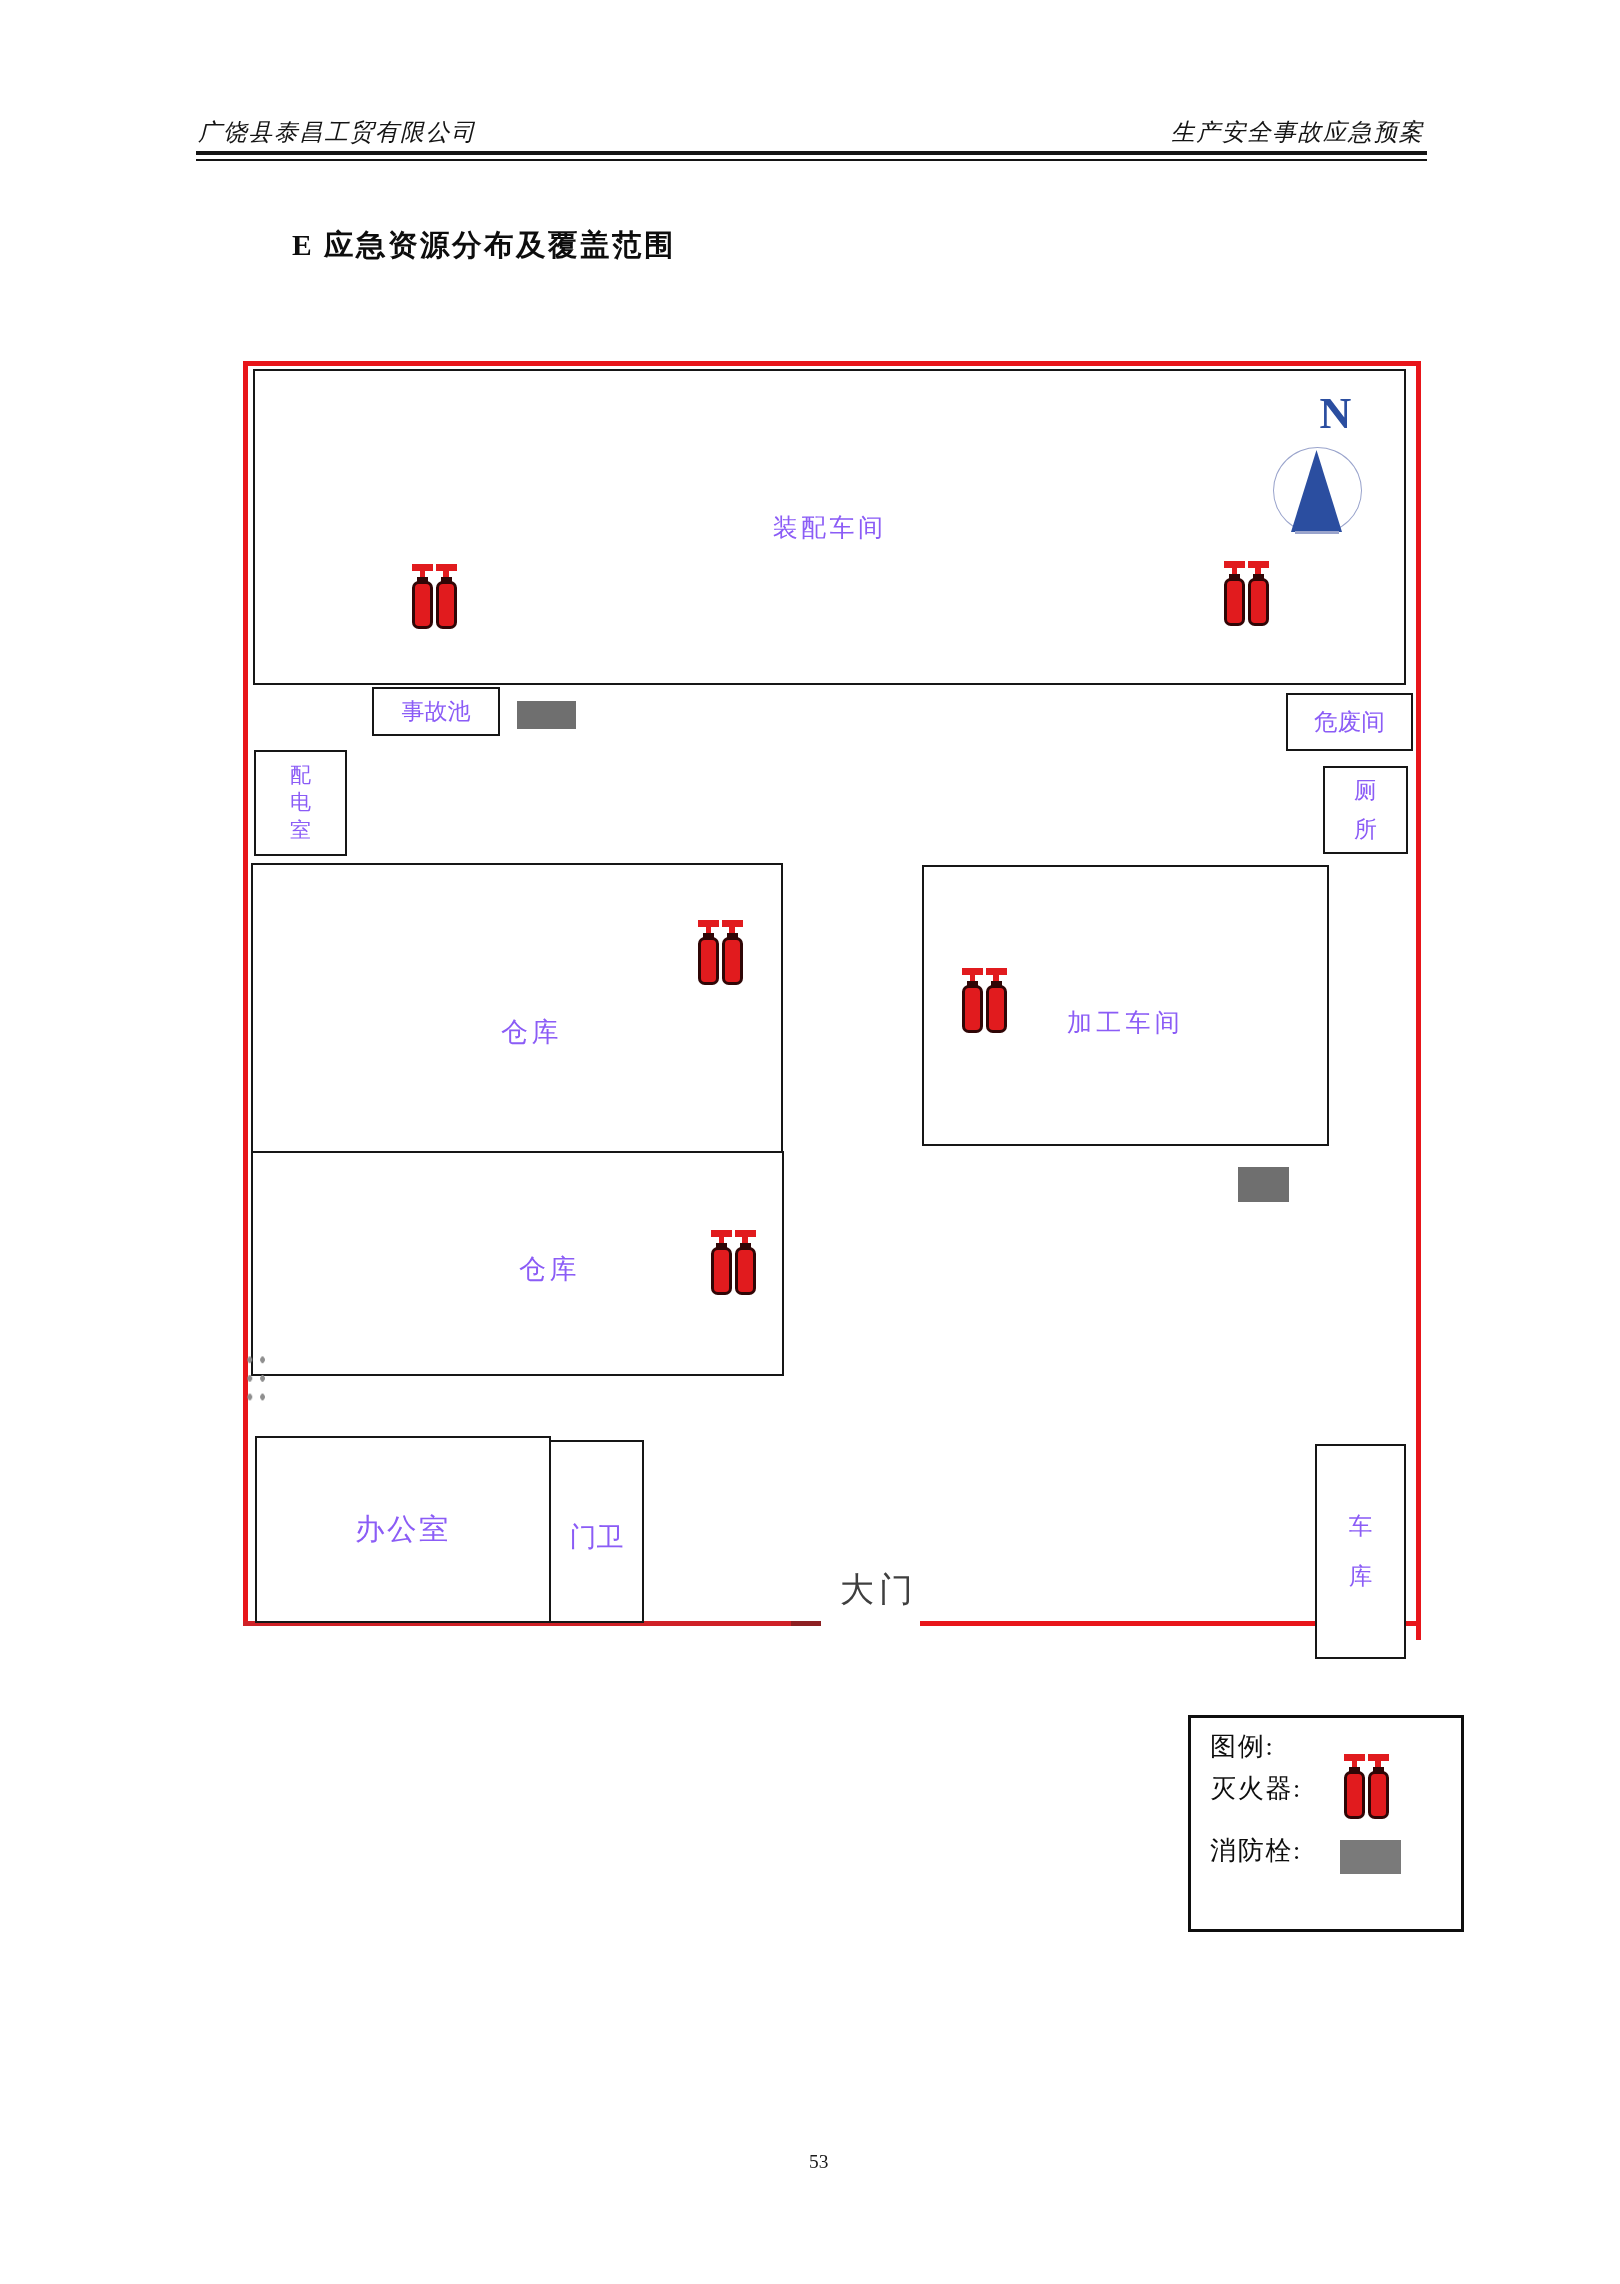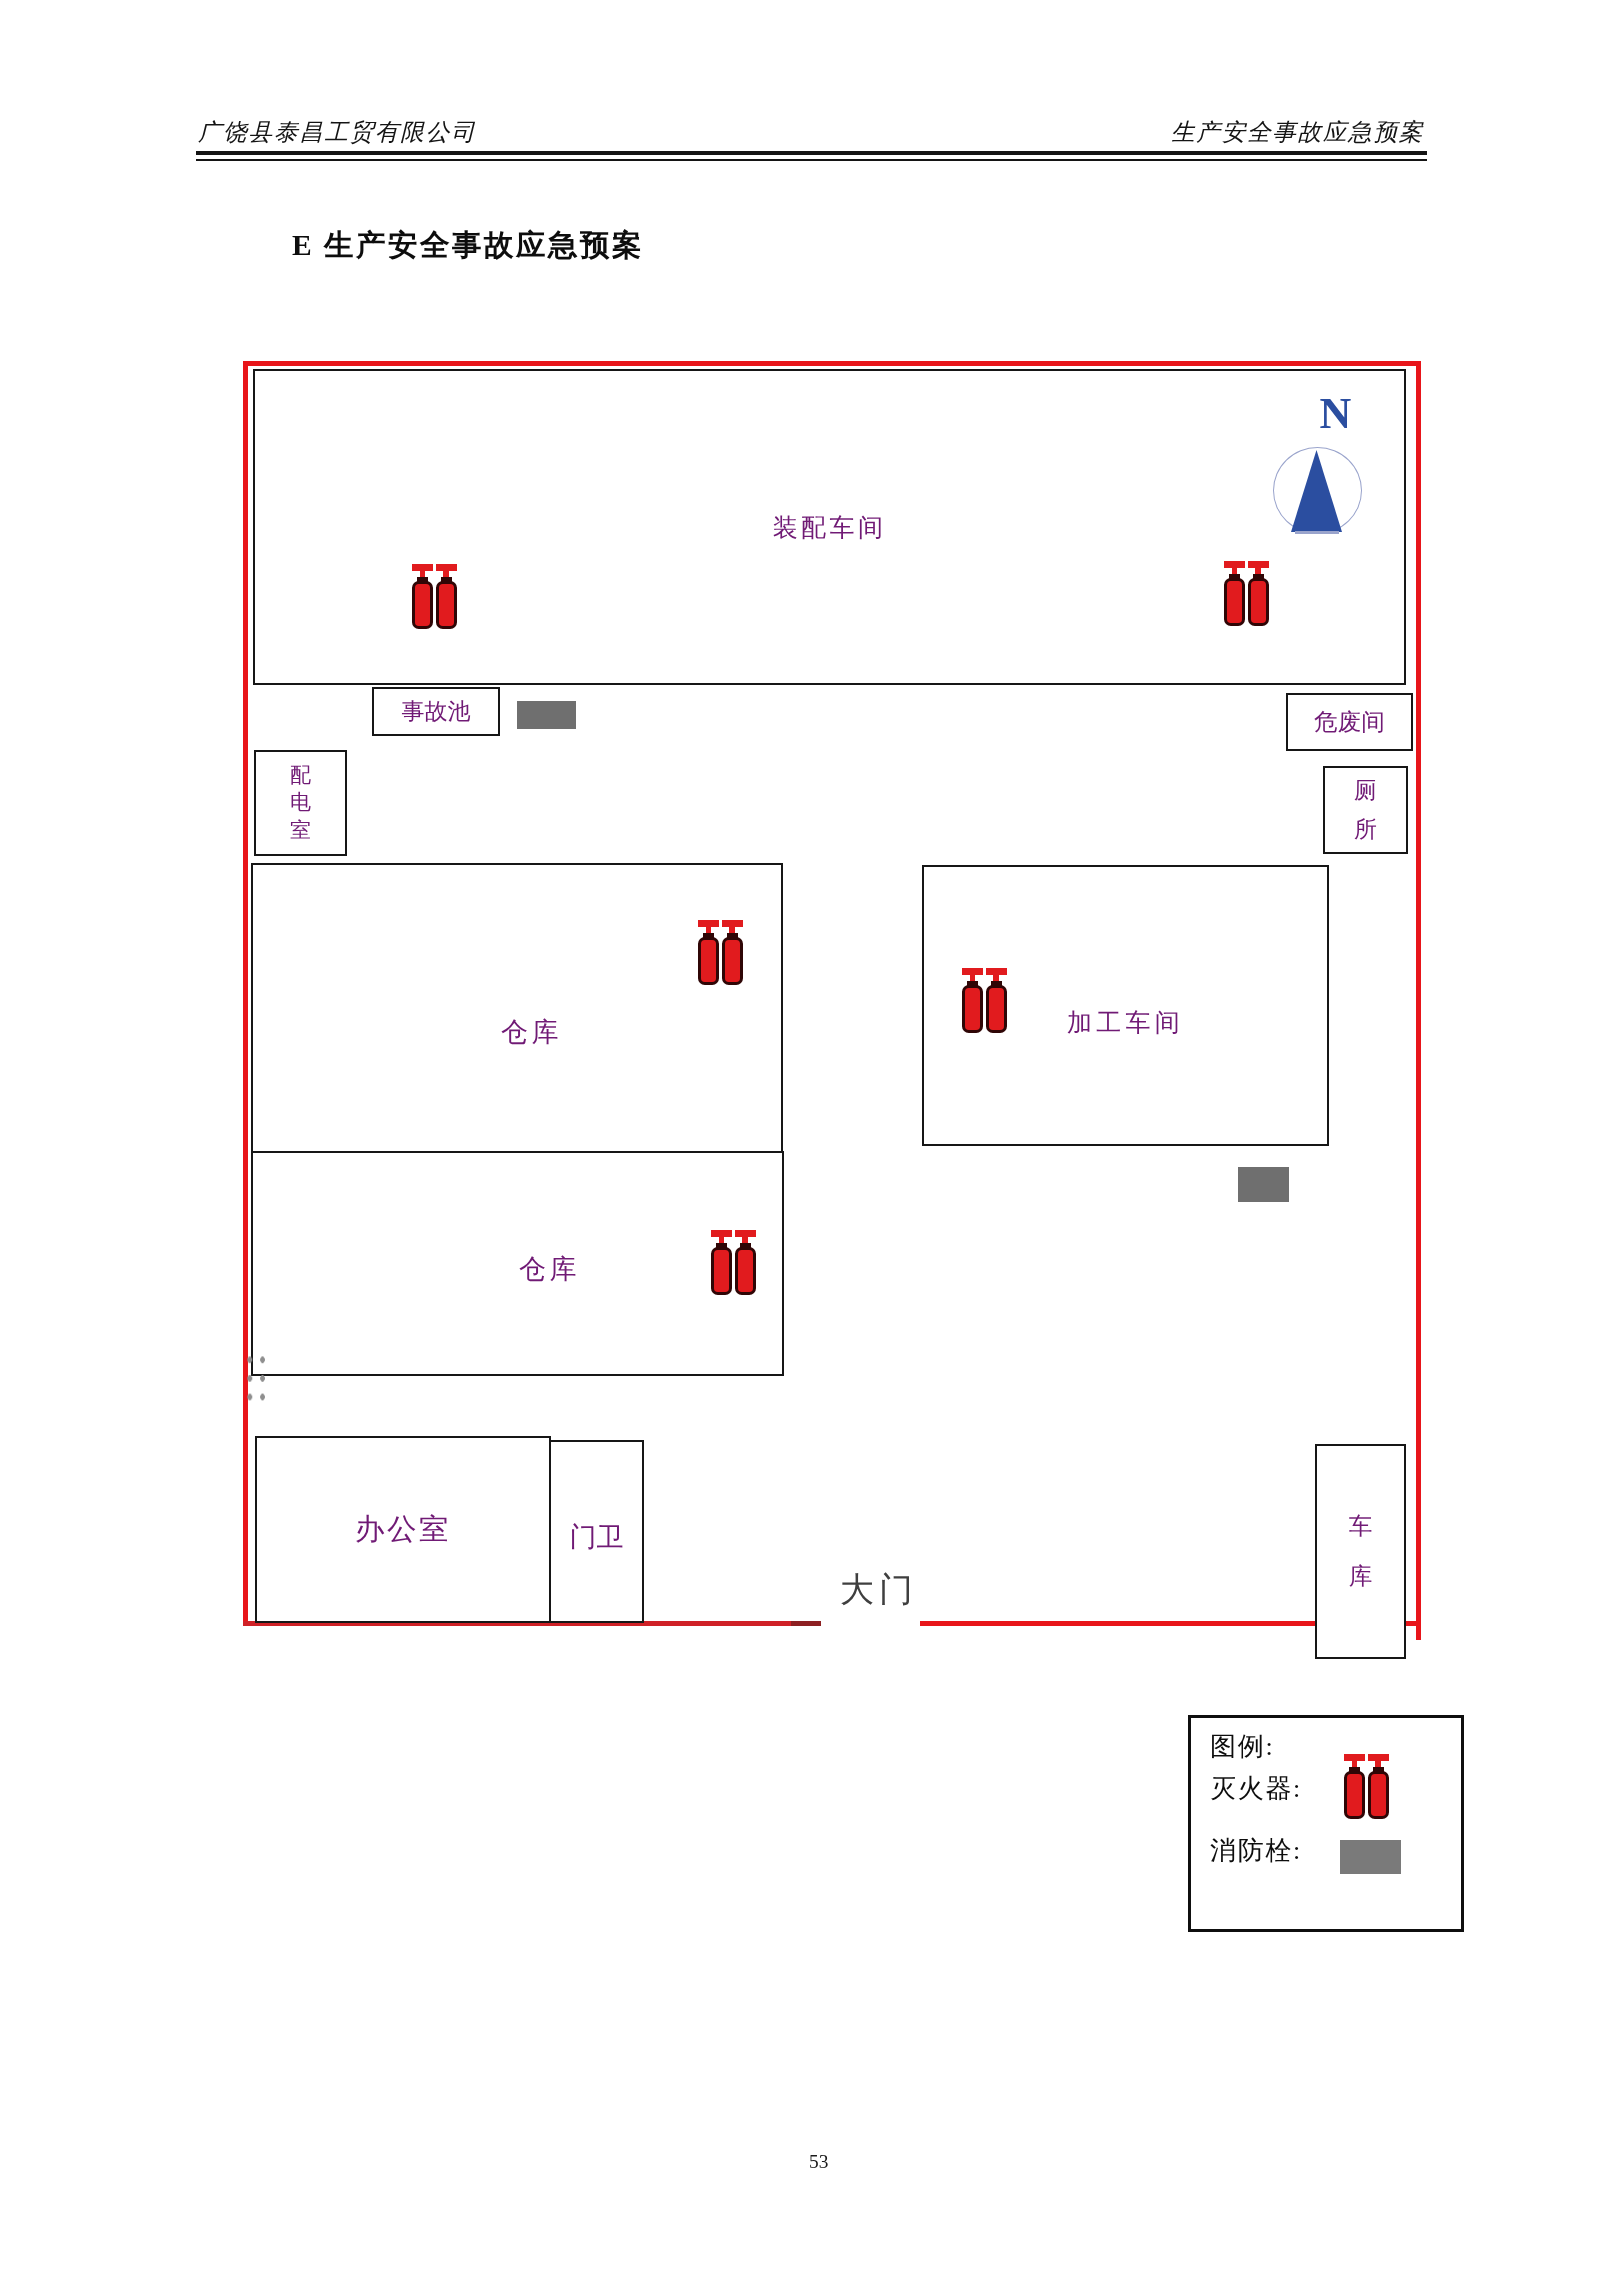--- a/index.html
+++ b/index.html
@@ -19,21 +19,21 @@
   .red{position:absolute;background:var(--boundary-red,#e8151a);}
   .red-top{left:243px;top:361px;width:1178px;height:5px;}
   .red-left{left:243px;top:361px;width:5px;height:1265px;}
   .red-right{left:1416px;top:361px;width:5px;height:1279px;}
   .red-bottom-l{left:243px;top:1621px;width:577px;height:5px;background:#cf2127;}
   .red-bottom-stub{left:791px;top:1621px;width:29.5px;height:5px;background:#8d2022;}
   .red-bottom-r{left:920px;top:1621px;width:501px;height:5px;}
   
   .box{position:absolute;border:2.5px solid #161616;box-sizing:border-box;background:#fff;
        display:flex;align-items:center;justify-content:center;}
-  .lbl{color:#701a75;white-space:nowrap;}
+  .lbl{color:#8b5cf6;white-space:nowrap;}
   .vlabel{display:inline-block;width:1.1em;word-break:break-all;text-align:center;white-space:normal;}
   .b-assembly{left:253px;top:369px;width:1153px;height:316px;}
   .b-pool{left:372px;top:687px;width:128px;height:49px;}
   .b-hazwaste{left:1286px;top:693px;width:127px;height:58px;}
   .b-power{left:254px;top:750px;width:93px;height:106px;}
   .b-toilet{left:1323px;top:766px;width:85px;height:88px;}
   .b-wh1{left:251px;top:863px;width:532px;height:291px;}
   .b-wh2{left:251px;top:1151px;width:533px;height:225px;}
   .b-proc{left:922px;top:865px;width:407px;height:281px;}
   .b-office{left:255px;top:1436px;width:296px;height:187px;}
@@ -74,21 +74,21 @@
 </head>
 <body>
 
 <div class="page">
 
   <div class="hdr hdr-left">广饶县泰昌工贸有限公司</div>
   <div class="hdr hdr-right">生产安全事故应急预案</div>
   <div class="rule rule-thick"></div>
   <div class="rule rule-thin"></div>
 
-  <div class="title">E 生产安全事故应急预案</div>
+  <div class="title">E 应急资源分布及覆盖范围</div>
 
   <div class="red red-top"></div>
   <div class="red red-left"></div>
   <div class="red red-right"></div>
   <div class="red red-bottom-l"></div>
   <div class="red-bottom-stub red" style="background:#8d2022"></div>
   <div class="red red-bottom-r"></div>
 
   <div class="box b-assembly">
     <span class="lbl" style="font-size:25px;letter-spacing:3.4px;">装配车间</span>

